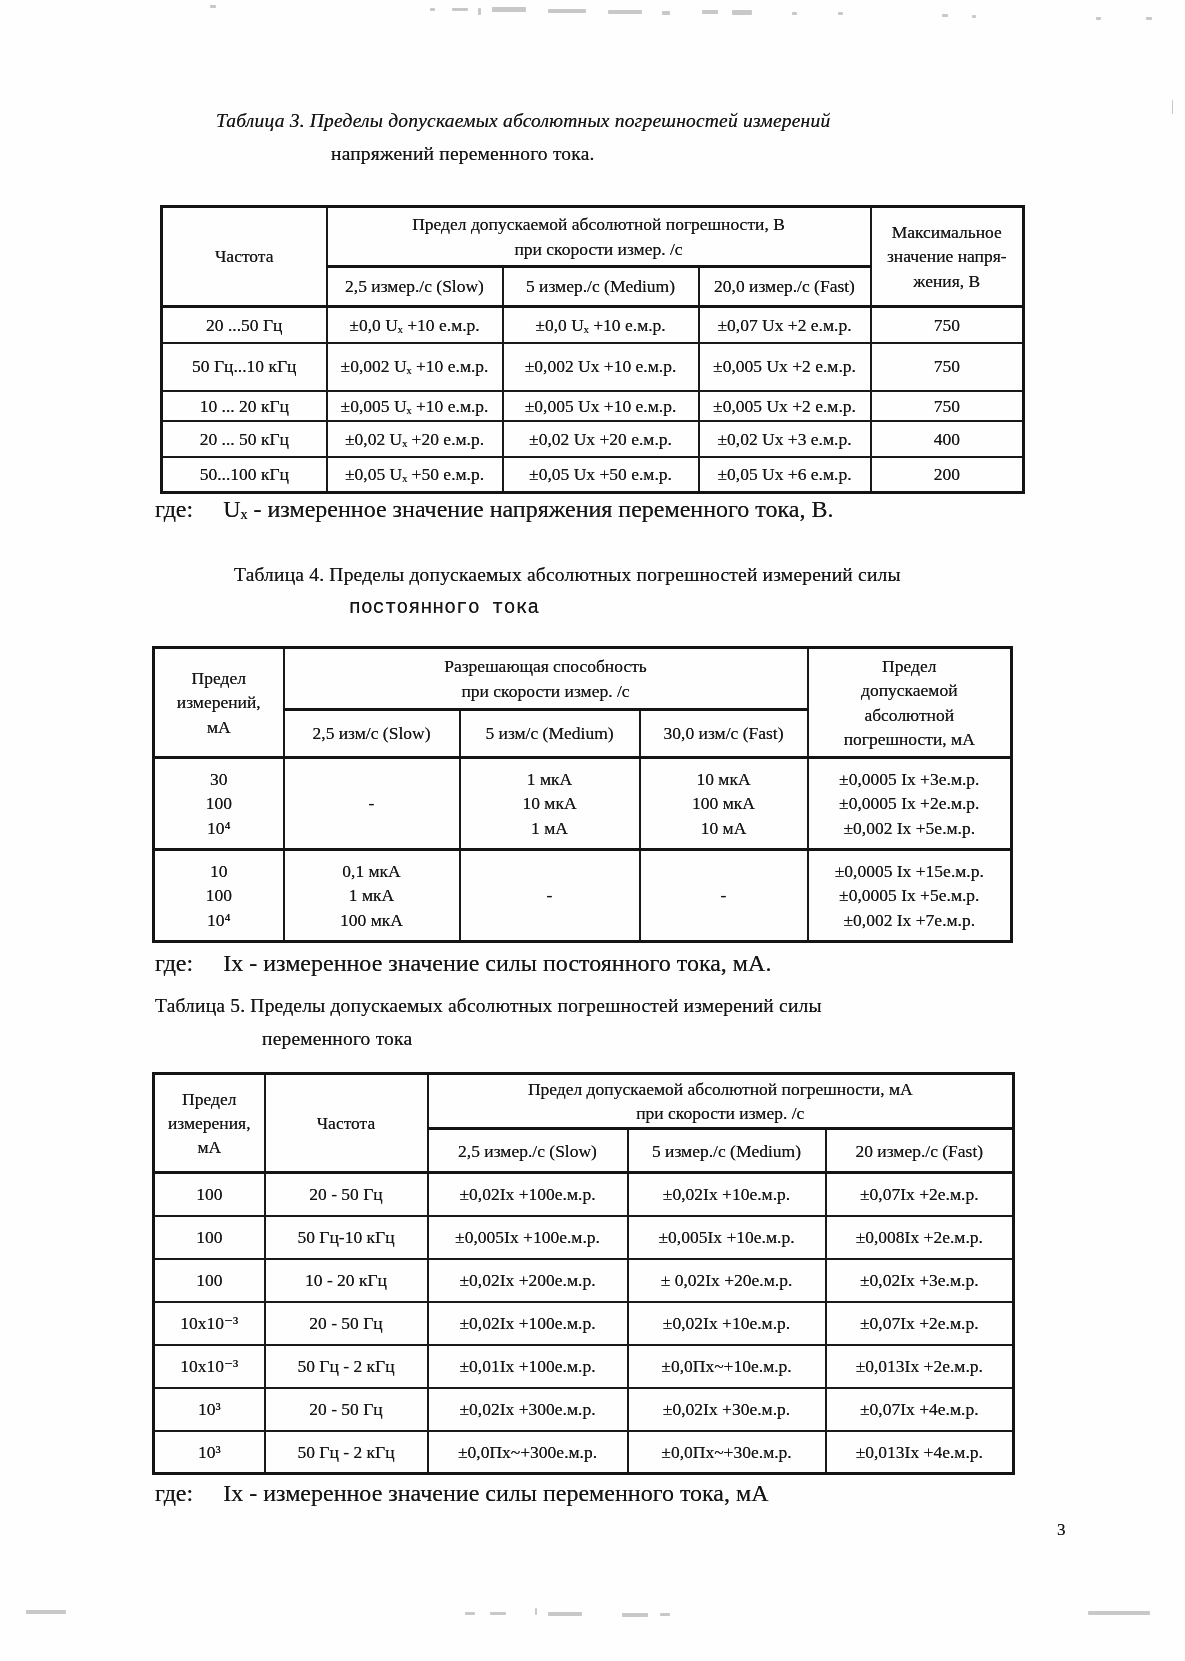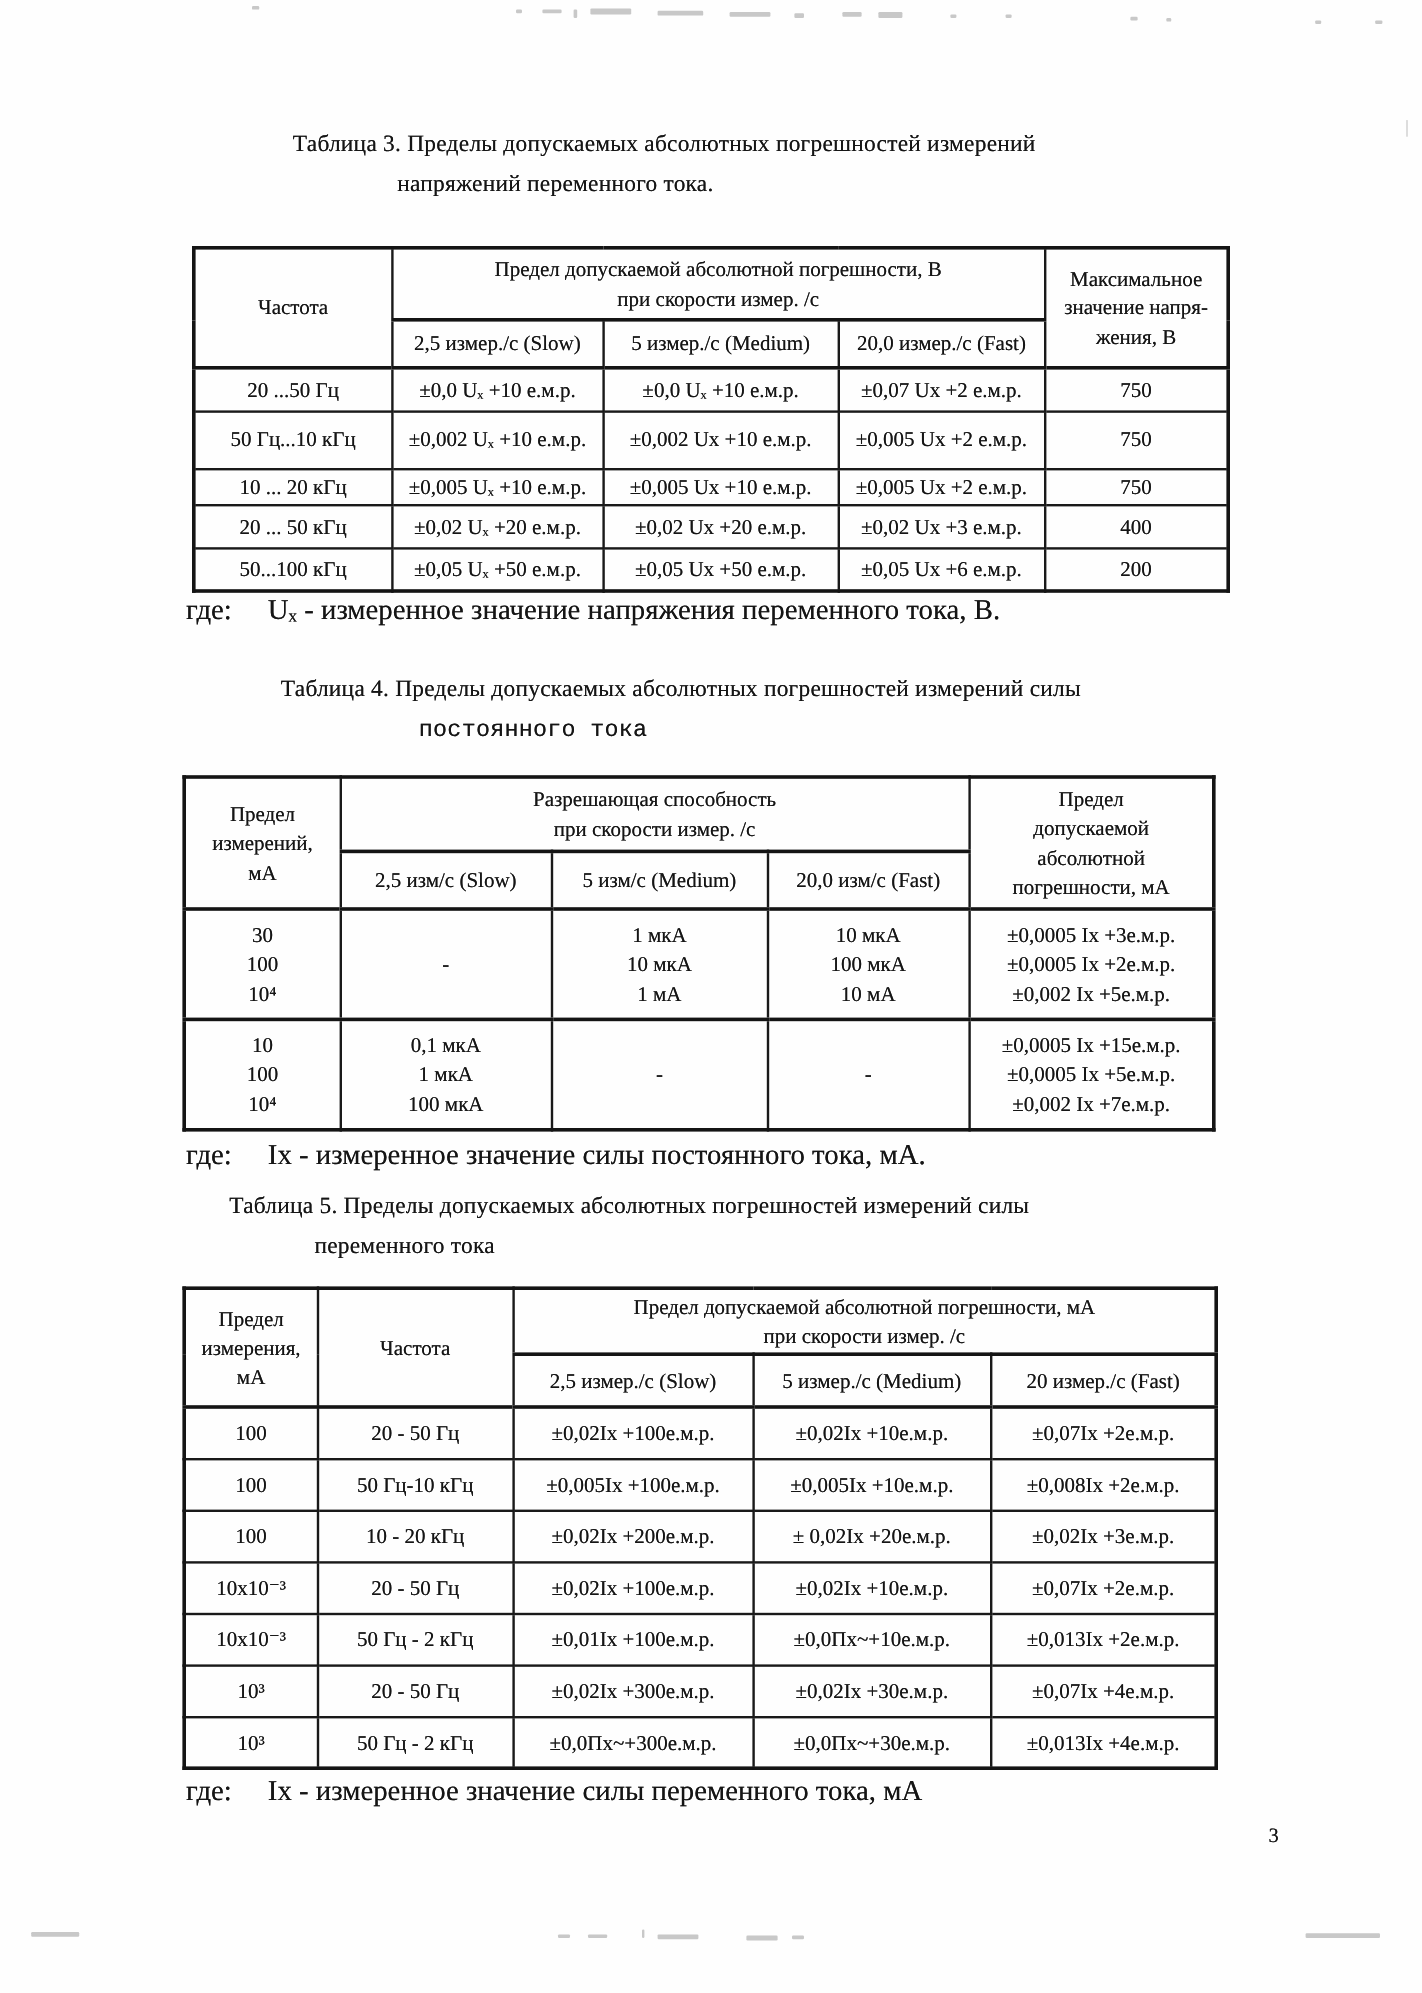--- a/index.html
+++ b/index.html
@@ -63,21 +63,21 @@
   <div class="artifact" style="left:1172px;top:100px;width:1px;height:14px;"></div>
   <div class="artifact" style="left:26px;top:1610px;width:40px;height:4px;"></div>
   <div class="artifact" style="left:465px;top:1612px;width:10px;height:3px;"></div>
   <div class="artifact" style="left:490px;top:1612px;width:16px;height:3px;"></div>
   <div class="artifact" style="left:535px;top:1608px;width:2px;height:7px;"></div>
   <div class="artifact" style="left:548px;top:1612px;width:34px;height:4px;"></div>
   <div class="artifact" style="left:622px;top:1613px;width:26px;height:4px;"></div>
   <div class="artifact" style="left:660px;top:1613px;width:10px;height:3px;"></div>
   <div class="artifact" style="left:1088px;top:1611px;width:62px;height:4px;"></div>
 
-  <div class="abs title-line" style="left:244px;top:110px;">Таблица 3. Пределы допускаемых абсолютных погрешностей измерений</div>
+  <div class="abs title-line" style="left:216px;top:110px;font-style:italic;">Таблица 3. Пределы допускаемых абсолютных погрешностей измерений</div>
   <div class="abs title-line" style="left:331px;top:143px;">напряжений переменного тока.</div>
 
   <table class="doc-table" style="left:160px;top:205px;width:862px;">
     <colgroup>
       <col style="width:165px">
         <col style="width:176px">
         <col style="width:196px">
         <col style="width:172px">
         <col style="width:153px">
     </colgroup>
@@ -157,21 +157,21 @@
       <th colspan="3" class="thick-bottom">Разрешающая способность
 при скорости измер. /с</th>
       <th rowspan="2">Предел
 допускаемой
 абсолютной
 погрешности, мА</th>
     </tr>
     <tr style="height:48px;" class="thick-bottom">
       <th class="sub-left">2,5 изм/с (Slow)</th>
       <th class="sub-left">5 изм/с (Medium)</th>
-      <th class="sub-left">20,0 изм/с (Fast)</th>
+      <th class="sub-left">30,0 изм/с (Fast)</th>
     </tr>
     <tr style="height:92px;" class="thick-bottom">
       <td class="group-cell">30
 100
 10⁴</td>
       <td class="group-cell">-</td>
       <td class="group-cell">1 мкА
 10 мкА
 1 мА</td>
       <td class="group-cell">10 мкА
@@ -195,21 +195,21 @@
 ±0,002 Ix  +7е.м.р.</td>
     </tr>
   </tbody>
     </table>
 
   <div class="abs note" style="left:155px;top:950px;">
     <span class="note-label">где:</span>
     <span>Ix  - измеренное значение силы постоянного тока, мА.</span>
   </div>
 
-  <div class="abs title-line" style="left:155px;top:995px;margin-left:36px;">Таблица 5. Пределы допускаемых абсолютных погрешностей измерений силы</div>
+  <div class="abs title-line" style="left:155px;top:995px;">Таблица 5. Пределы допускаемых абсолютных погрешностей измерений силы</div>
   <div class="abs title-line" style="left:262px;top:1028px;">переменного тока</div>
 
   <table class="doc-table" style="left:152px;top:1072px;width:860px;">
     <colgroup>
       <col style="width:111px">
         <col style="width:163px">
         <col style="width:200px">
         <col style="width:198px">
         <col style="width:188px">
     </colgroup>

